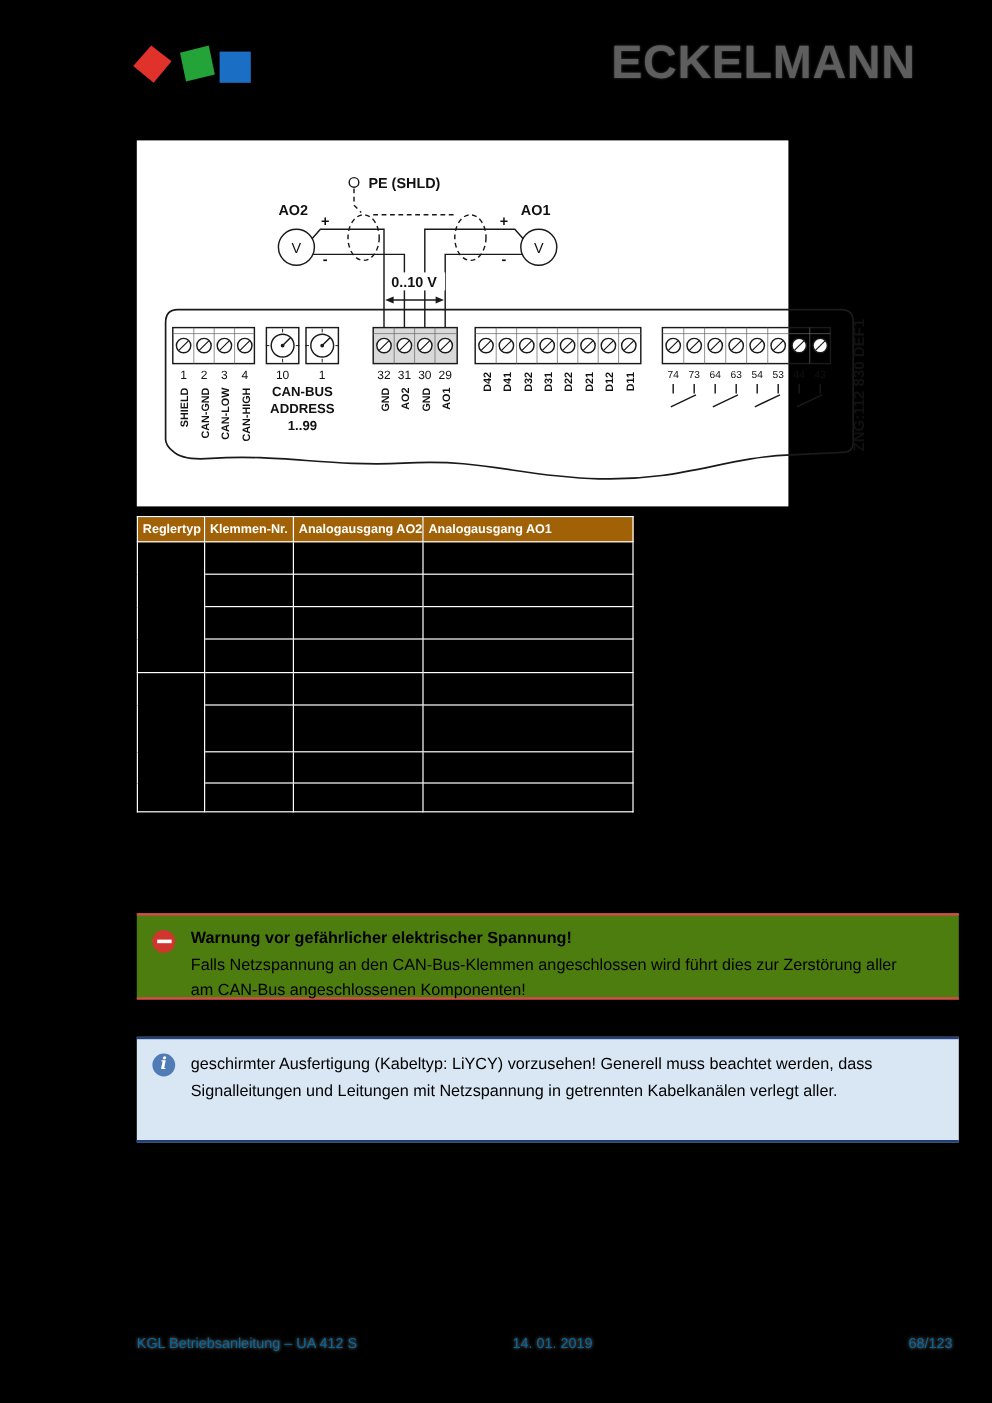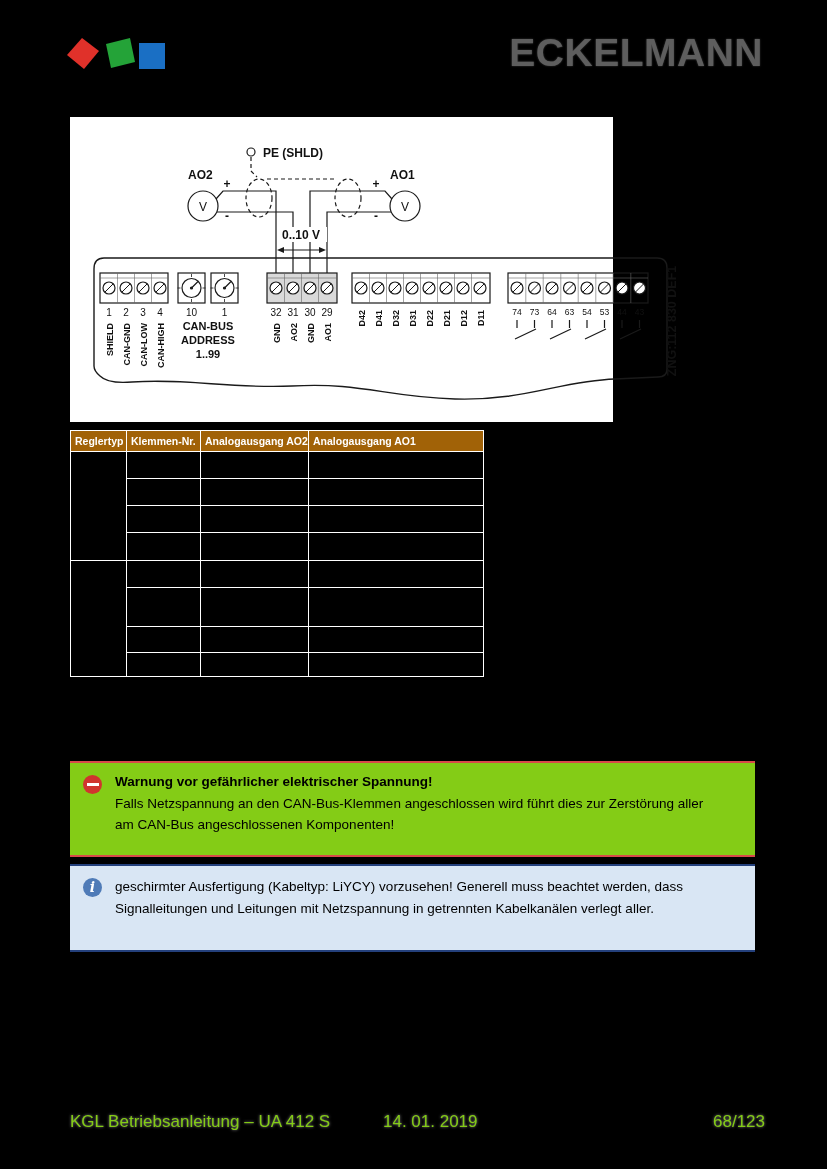--- a/index.html
+++ b/index.html
@@ -1,20 +1,20 @@
 <!DOCTYPE html>
 <html><head>
 <meta charset="utf-8">
 <style>
   html,body{margin:0;padding:0;}
   body{
     width:827px;height:1169px;background:#000;position:relative;
     font-family:"Liberation Sans",sans-serif;overflow:hidden;
   }
-  .page{position:absolute;inset:0;}
+  .page{position:absolute;inset:0;margin-left:44px;}
 
   
   .logo{position:absolute;left:67px;top:36px;}
   .wordmark{
     position:absolute;top:31px;right:64px;
     font-size:39px;font-weight:bold;color:#5e5e5e;letter-spacing:0.5px;
     text-shadow:0 0 2px rgba(120,120,120,.55);
   }
 
   
@@ -39,21 +39,21 @@
   .klemmen-table th{
     background:#a16207;color:#fff;font-size:10.5px;font-weight:bold;
     text-align:left;padding:3px 4px;border:1px solid #fff;white-space:nowrap;
     height:14px;
   }
   .klemmen-table td{border:1px solid #fff;background:#000;}
 
   
   .notice{position:absolute;left:70px;width:685px;box-sizing:border-box;color:#000;}
   .warning-box{
-    top:761px;height:96px;background:#84cc16;
+    top:761px;height:72px;background:#4d7c0f;
     border-top:2px solid #d84a4a;border-bottom:2px solid #d84a4a;
   }
   .info-box{
     top:864px;height:88px;background:#d9e6f4;
     border-top:2px solid #24407c;border-bottom:2px solid #24407c;
   }
   .n-icon{
     position:absolute;left:13px;top:12px;width:19px;height:19px;border-radius:50%;
   }
   .w-icon{background:#d0352e;}
@@ -62,21 +62,21 @@
     background:#4f7bb7;color:#fff;text-align:center;line-height:19px;
     font-family:"DejaVu Serif",serif;font-style:italic;font-weight:bold;font-size:14px;
   }
   .n-content{margin-left:45px;padding-top:8px;font-size:13.5px;line-height:21.5px;}
   .info-box .n-content{padding-top:10px;line-height:22px;}
   .n-title{font-weight:bold;}
 
   
   .footer{
     position:absolute;left:70px;top:1112px;width:687px;height:16px;
-    color:#84cc16;font-size:17px;
+    color:#0369a1;font-size:12px;
     text-shadow:0 0 3px rgba(210,210,210,.65);
   }
   .f-doc{position:absolute;left:0;}
   .f-date{position:absolute;left:313px;}
   .f-page{position:absolute;left:643px;}
 </style>
 </head>
 <body>
 
 <div class="page">

